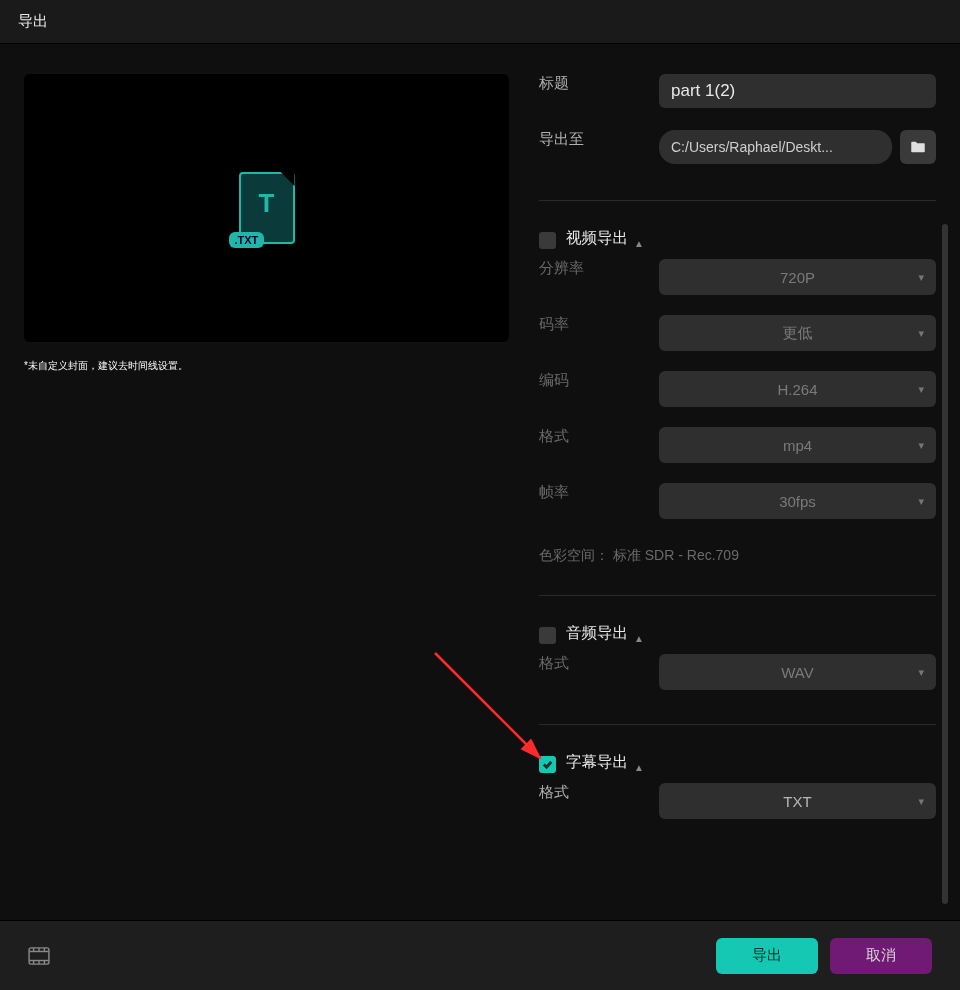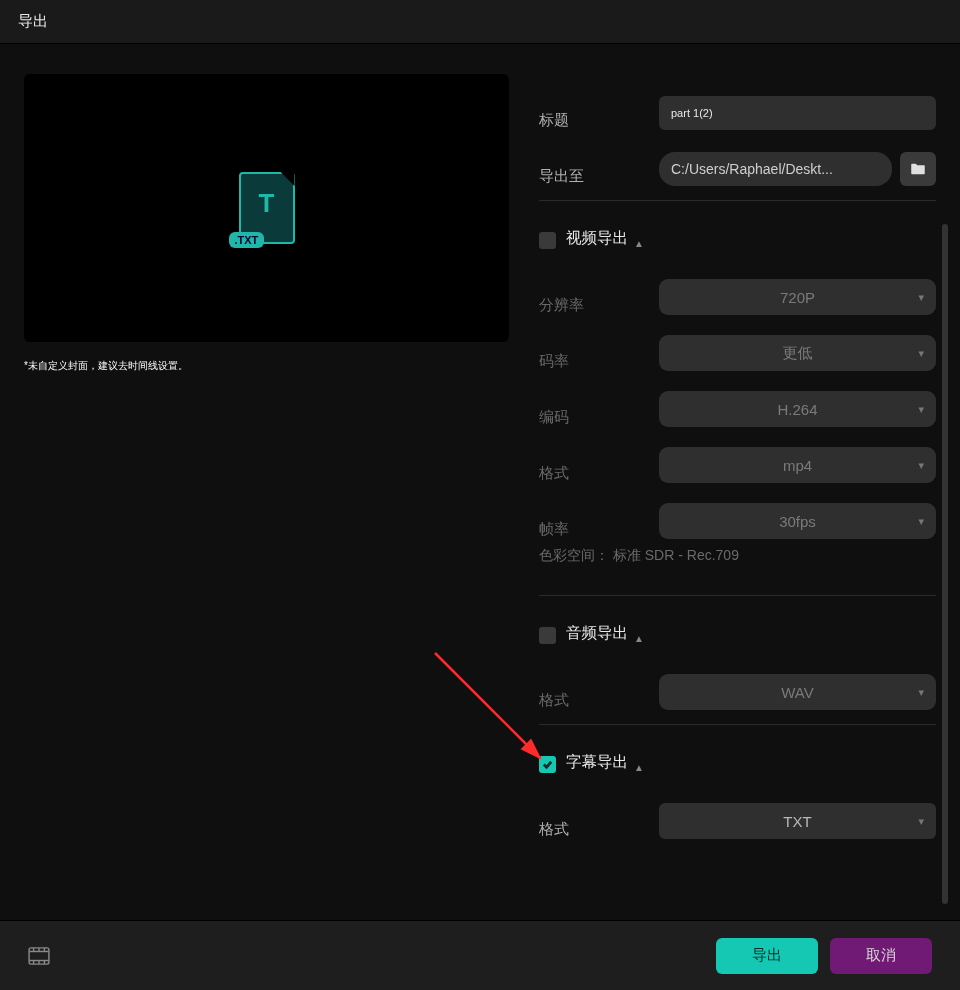--- a/index.html
+++ b/index.html
@@ -8,37 +8,37 @@
   .title-bar span { font-size: 15px; color: #e8e8e8; }
   .content { position: absolute; top: 44px; bottom: 70px; left: 0; right: 0; display: flex; padding: 30px 24px 0 24px; }
   .left-pane { width: 485px; flex-shrink: 0; }
   .preview-box { width: 485px; height: 268px; background: #000; border-radius: 6px; display: flex; align-items: center; justify-content: center; position: relative; }
   .txt-doc { position: relative; width: 56px; height: 72px; background: #0b3a3a; border: 2px solid #1fb8a8; border-radius: 4px; display: flex; align-items: center; justify-content: center; }
   .txt-doc::before { content: ""; position: absolute; top: -2px; right: -2px; width: 14px; height: 14px; background: #000; clip-path: polygon(100% 0, 100% 100%, 0 0); }
   .txt-doc .t { font-size: 26px; font-weight: 700; color: #1fb8a8; margin-top: -10px; }
   .txt-badge { position: absolute; bottom: -6px; left: -12px; background: #1fb8a8; color: #003; font-size: 11px; font-weight: 700; padding: 2px 6px; border-radius: 6px; }
   .hint { margin-top: 17px; font-size: 10px; color: #ffffff; }
   .right-pane { flex: 1; padding-left: 30px; position: relative; }
-  .row { display: flex; align-items: flex-end; height: 56px; }
+  .row { display: flex; align-items: flex-start; height: 56px; }
   .row-label { width: 120px; font-size: 15px; color: #b0b0b0; }
   .row-label.dim { color: #6a6a6a; }
-  .text-input { flex: 1; height: 34px; background: #2f2f2f; border: none; border-radius: 6px; color: #e8e8e8; font-size: 11px; padding: 0 12px; outline: none; }
+  .text-input { flex: 1; height: 34px; background: #2f2f2f; border: none; border-radius: 6px; color: #e8e8e8; font-size: 17px; padding: 0 12px; outline: none; }
   .path-box { flex: 1; height: 34px; background: #2f2f2f; border-radius: 16px; color: #cfcfcf; font-size: 14px; padding: 0 12px; display: flex; align-items: center; overflow: hidden; white-space: nowrap; }
   .folder-btn { width: 36px; height: 34px; background: #3a3a3a; border-radius: 6px; margin-left: 8px; display: flex; align-items: center; justify-content: center; cursor: pointer; }
   .folder-btn svg { width: 18px; height: 18px; fill: #e0e0e0; }
   .divider { height: 1px; background: #2a2a2a; margin: 14px 0 18px 0; }
   .section-head { display: flex; align-items: flex-end; height: 30px; margin-bottom: 10px; }
   .chk { width: 17px; height: 17px; border-radius: 3px; margin-right: 10px; display: flex; align-items: center; justify-content: center; cursor: pointer; }
   .chk.unchecked { background: #3a3a3a; }
   .chk.checked { background: #15c8b4; }
   .chk.checked svg { width: 11px; height: 11px; stroke: #083; stroke: #0a2e28; stroke-width: 3; fill: none; }
   .section-title { font-size: 15.5px; color: #e8e8e8; font-weight: 500; }
   .caret { margin-left: 6px; font-size: 10px; color: #888; }
   .dropdown { flex: 1; height: 36px; background: #2f2f2f; border-radius: 6px; display: flex; align-items: center; justify-content: center; position: relative; color: #b8b8b8; font-size: 15px; cursor: pointer; }
-  .dropdown.disabled { color: #7a7a7a; border-radius: 9px; }
+  .dropdown.disabled { color: #7a7a7a; }
   .dropdown .dd-caret { position: absolute; right: 12px; font-size: 11px; color: #777; }
   .static-line { font-size: 14px; color: #6a6a6a; padding: 8px 0 16px 0; }
   .right-scroll { position: absolute; right: -12px; top: 150px; width: 6px; height: 680px; background: #333; border-radius: 3px; }
   .footer { position: absolute; bottom: 0; left: 0; right: 0; height: 70px; background: #1e1e1e; border-top: 1px solid #000; display: flex; align-items: center; padding: 0 28px; }
   .footer-icon { width: 22px; height: 18px; cursor: pointer; }
   .footer-icon svg { width: 22px; height: 18px; fill: none; stroke: #888; stroke-width: 1.6; }
   .footer-spacer { flex: 1; }
   .btn { height: 36px; padding: 0 36px; border-radius: 6px; font-size: 15px; display: flex; align-items: center; justify-content: center; cursor: pointer; margin-left: 12px; }
   .btn.primary { background: #15c8b4; color: #0a2e28; font-weight: 500; }
   .btn.secondary { background: #701a75; color: #d8d8d8; }

